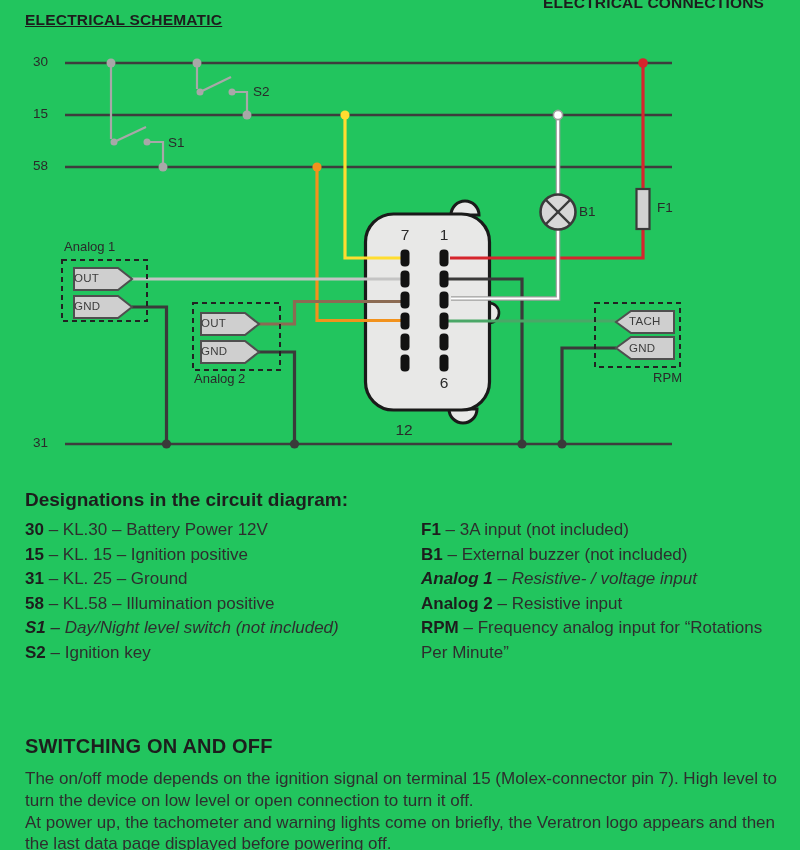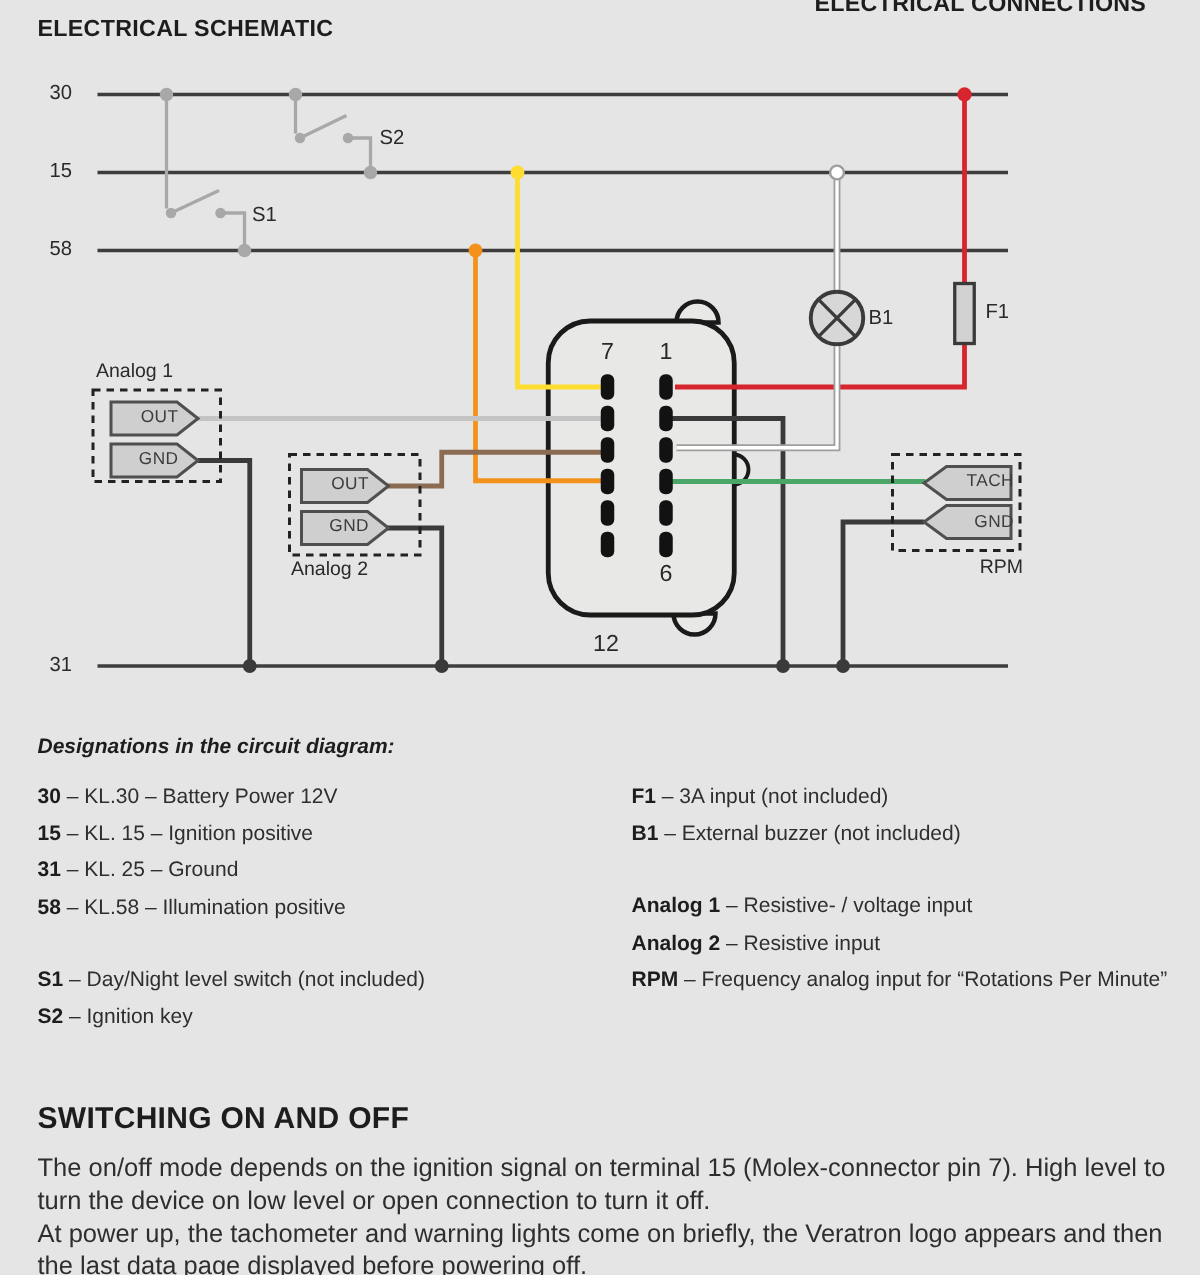--- a/index.html
+++ b/index.html
@@ -1,33 +1,33 @@
 <!DOCTYPE html>
 <html><head>
 <meta charset="utf-8">
 <style>
   html,body{margin:0;padding:0;background:#fff;}
-  .page{position:relative;width:800px;height:850px;background:#e5e5e5;overflow:hidden;
+  .page{position:relative;width:800px;height:850px;background:#22c55e;overflow:hidden;
         font-family:"Liberation Sans",sans-serif;color:#2e2e2e;}
   .abs{position:absolute;}
   .hdr-right{top:-6px;left:543px;width:240px;font-size:15.5px;font-weight:bold;color:#1d1d1d;letter-spacing:.2px;white-space:nowrap;}
-  .title{top:11px;left:25px;font-size:15.5px;font-weight:bold;color:#1d1d1d;letter-spacing:.2px;}
+  .title{top:11px;left:25px;font-size:15.5px;font-weight:bold;color:#1d1d1d;letter-spacing:.2px;text-decoration:underline;}
   .bus-label{width:26px;text-align:right;font-size:13.5px;color:#2a2a2a;}
   .sw-label,.comp-label{font-size:13.5px;color:#2a2a2a;}
   .pin-num{font-size:15.5px;color:#2a2a2a;text-align:center;}
   .grp-label{font-size:13px;color:#2a2a2a;}
-  .tag-text{font-size:11.5px;color:#3c3c3c;text-align:right;letter-spacing:.3px;}
+  .tag-text{font-size:11.5px;color:#3c3c3c;text-align:left;letter-spacing:.3px;}
   .desig{left:25px;top:489px;width:755px;}
-  .desig-heading{font-size:14px;font-weight:bold;color:#1d1d1d;font-style:italic;}
+  .desig-heading{font-size:19px;font-weight:bold;color:#1d1d1d;}
   .d-col{position:absolute;top:29px;}
   .d-col.left{left:0;width:385px;}
   .d-col.right{left:396px;width:364px;}
-  .d-item{font-size:14px;line-height:24.5px;color:#2e2e2e;}
+  .d-item{font-size:17px;line-height:24.5px;color:#2e2e2e;}
   .d-item .term{font-weight:bold;color:#1d1d1d;}
-  .d-item.gapped{margin-top:24px;}
+  .d-item.gapped{font-style:italic;}
   .switching{left:25px;top:735px;width:757px;}
   .sw-heading{font-size:20px;font-weight:bold;color:#1d1d1d;letter-spacing:.2px;margin:0 0 10px 0;}
   .switching p{margin:0;font-size:17px;line-height:21.8px;color:#2e2e2e;}
 </style>
 </head>
 <body>
 
 <div class="page">
 
   <div class="abs hdr-right">ELECTRICAL CONNECTIONS</div>

